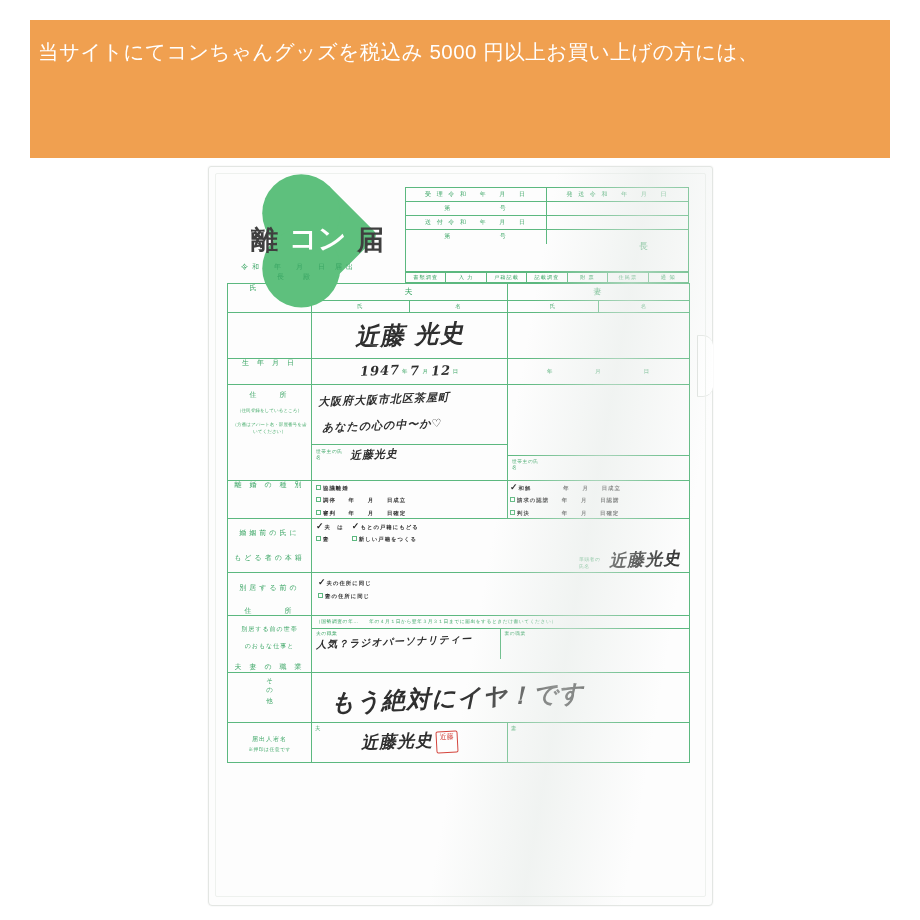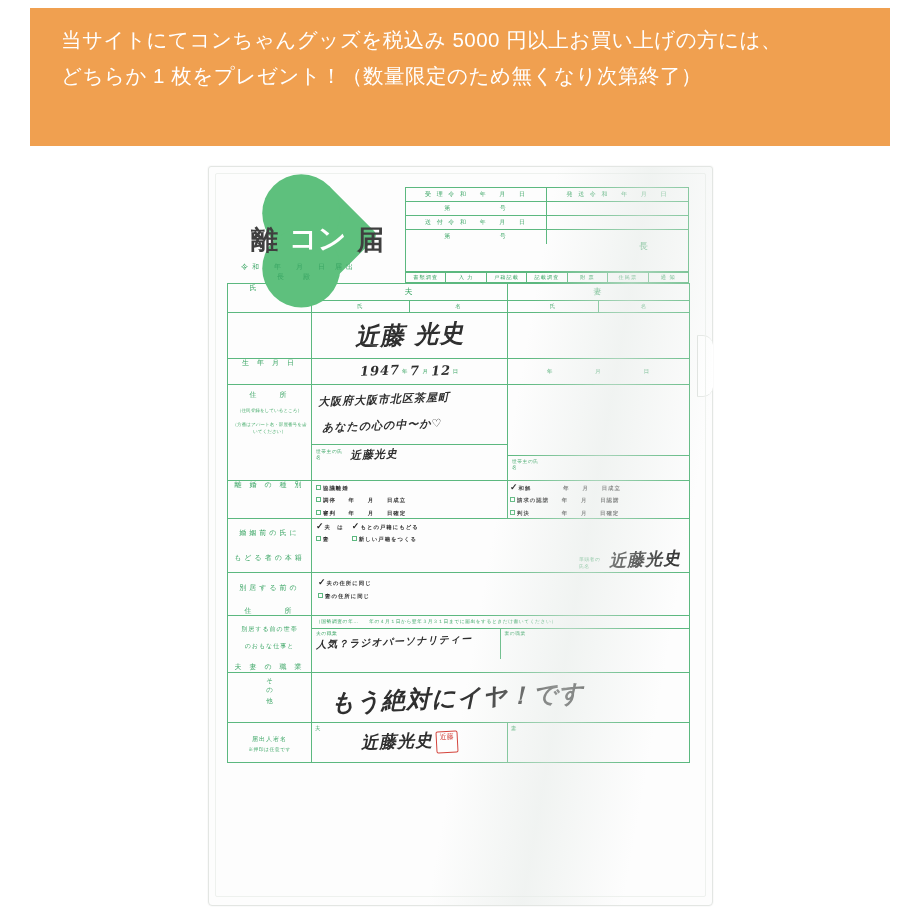--- a/index.html
+++ b/index.html
@@ -7,23 +7,23 @@
   body {
     width: 920px; height: 920px;
     background: #ffffff;
     font-family: "Liberation Sans", sans-serif;
     overflow: hidden;
     position: relative;
   }
 
   
   .banner {
-    position:absolute; left:30px; top:8px; width:860px; height:138px;
+    position:absolute; left:30px; top:20px; width:860px; height:138px;
     background:#f0a050;
-    padding:14px 22px 0 31px;
+    padding:14px 22px 0 8px;
   }
   .banner-line {
     color:#ffffff;
     font-size:20.5px;
     line-height:36px;
     letter-spacing:0.5px;
     white-space:nowrap;
     font-weight:500;
   }
 
@@ -155,21 +155,20 @@
     font-family:"DejaVu Serif", serif; padding-top:1px; border-radius:2px;
     transform:rotate(-3deg);
   }
   .vlbl { writing-mode:vertical-rl; text-orientation:upright; font-size:6.5px; letter-spacing:2px; }
 </style>
 </head>
 <body>
 
 <div class="banner">
   <div class="banner-line">当サイトにてコンちゃんグッズを税込み 5000 円以上お買い上げの方には、</div>
-  <div class="banner-line">どちらか 1 枚をプレゼント！（数量限定のため無くなり次第終了）</div>
 </div>
 
 <div class="folder">
   <div class="notch"></div>
   <div class="folder-inner-edge"></div>
 
   <div class="form">
 
     <div class="hdr">
       <div class="logo">

